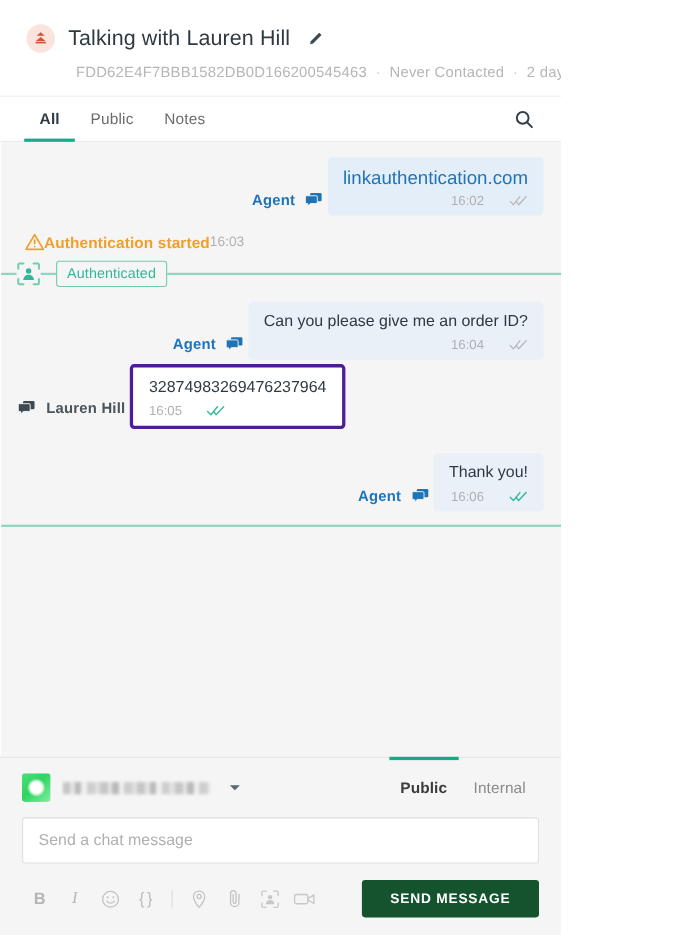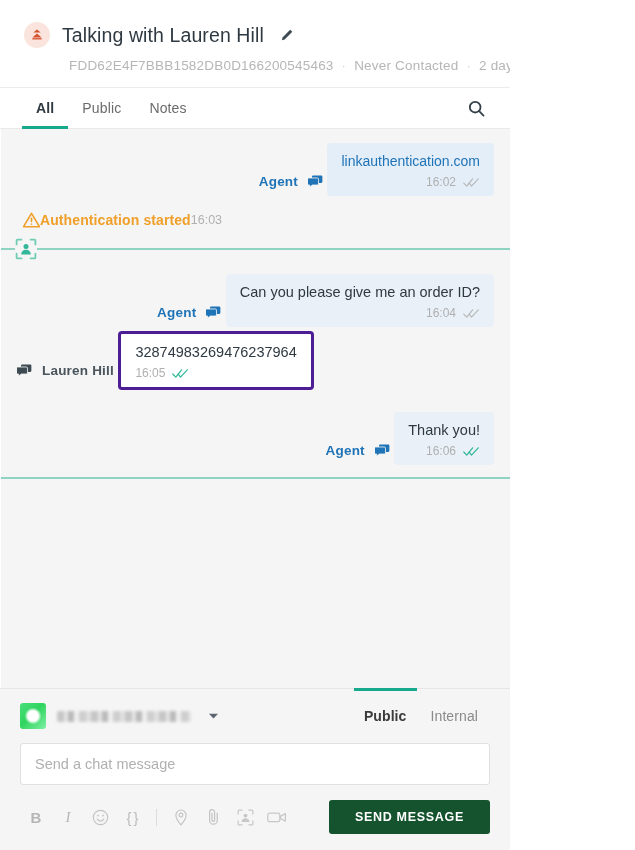--- a/index.html
+++ b/index.html
@@ -135,39 +135,39 @@
     display: inline-block;
     text-align: left;
     border-radius: 4px;
     padding: 9px 14px 7px 14px;
     max-width: 320px;
     position: relative;
   }
   .bubble.agent-blue {
     background: #e4eef8;
   }
-  .bubble.agent-blue .bubble-text { color: #1f73b7; font-size: 14px; }
+  .bubble.agent-blue .bubble-text { color: #1f73b7; font-size: 17px; }
   .bubble.agent-plain { background: #e9f0f8; }
   .bubble.agent-plain .bubble-text { color: #2f3941; font-size: 14.5px; }
   .bubble.customer {
     background: #ffffff;
     border: 3px solid #4c1d95;
     border-radius: 4px;
   }
   .bubble.customer .bubble-text { color: #2f3941; font-size: 14.5px; }
 
   .bubble-text { line-height: 19px; white-space: nowrap; }
 
   .bubble-meta {
     margin-top: 4px;
     font-size: 12px;
     color: #b0b0b0;
     display: flex;
     align-items: center;
-    gap: 7px;
+    gap: 23px;
     justify-content: flex-end;
   }
   .bubble-meta.left { justify-content: flex-start; }
 
   
   .event-row {
     display: flex;
     align-items: center;
     margin: 16px 0 10px 6px;
   }
@@ -426,20 +426,21 @@
         <svg width="22" height="22" viewBox="0 0 22 22" aria-hidden="true">
           <path d="M1.6 6.4 V2.6 a1 1 0 0 1 1 -1 H6.4" fill="none" stroke="#6fcdb4" stroke-width="1.8" stroke-linecap="round"></path>
           <path d="M15.6 1.6 H19.4 a1 1 0 0 1 1 1 V6.4" fill="none" stroke="#6fcdb4" stroke-width="1.8" stroke-linecap="round"></path>
           <path d="M20.4 15.6 V19.4 a1 1 0 0 1 -1 1 H15.6" fill="none" stroke="#6fcdb4" stroke-width="1.8" stroke-linecap="round"></path>
           <path d="M6.4 20.4 H2.6 a1 1 0 0 1 -1 -1 V15.6" fill="none" stroke="#6fcdb4" stroke-width="1.8" stroke-linecap="round"></path>
           <circle cx="11" cy="8.4" r="2.5" fill="#33b79a"></circle>
           <path d="M6.2 16.6 c0 -3 2.2 -4.8 4.8 -4.8 s4.8 1.8 4.8 4.8 z" fill="#33b79a"></path>
         </svg>
       </span>
       <span class="auth-line mid"></span>
+      <span class="auth-pill">Authenticated</span>
       <span class="auth-line rest"></span>
     </div>
 
     <div class="msg-group out">
       <div class="msg-author agent">
         <span>Agent</span>
         <span>
           <svg width="15" height="13" viewBox="0 0 16 14" aria-hidden="true">
             <rect x="4.2" y="0.6" width="11.2" height="8" rx="1.2" fill="#1f73b7"></rect>
             <path d="M0.6 3.2 h9.4 a1.2 1.2 0 0 1 1.2 1.2 v5.2 a1.2 1.2 0 0 1 -1.2 1.2 h-5.4 l-2.8 2.4 v-2.4 h-1.2 a1.2 1.2 0 0 1 -1.2 -1.2 v-5.2 a1.2 1.2 0 0 1 1.2 -1.2 z" fill="#1f73b7" stroke="#f5f5f5" stroke-width="0.9"></path>

